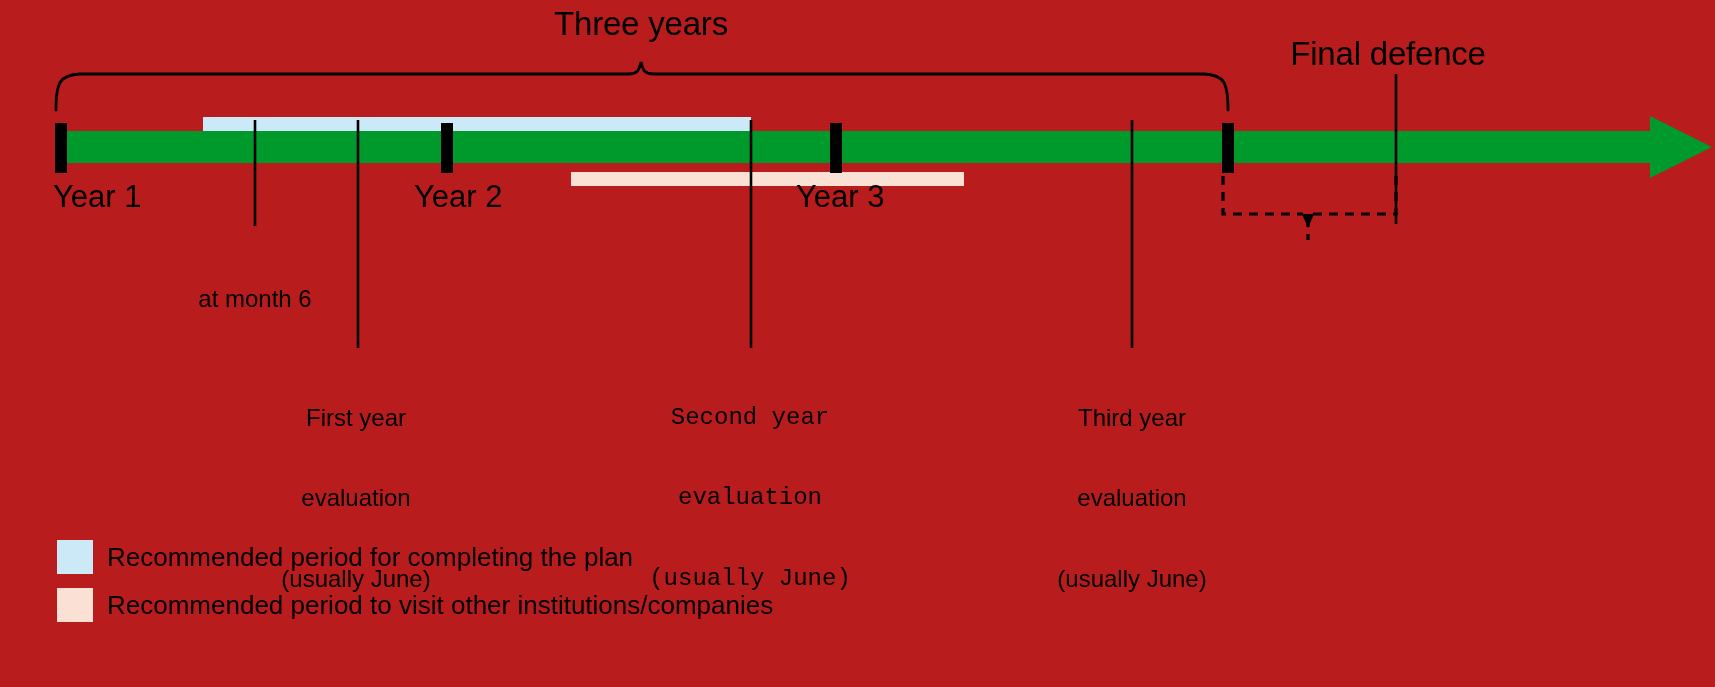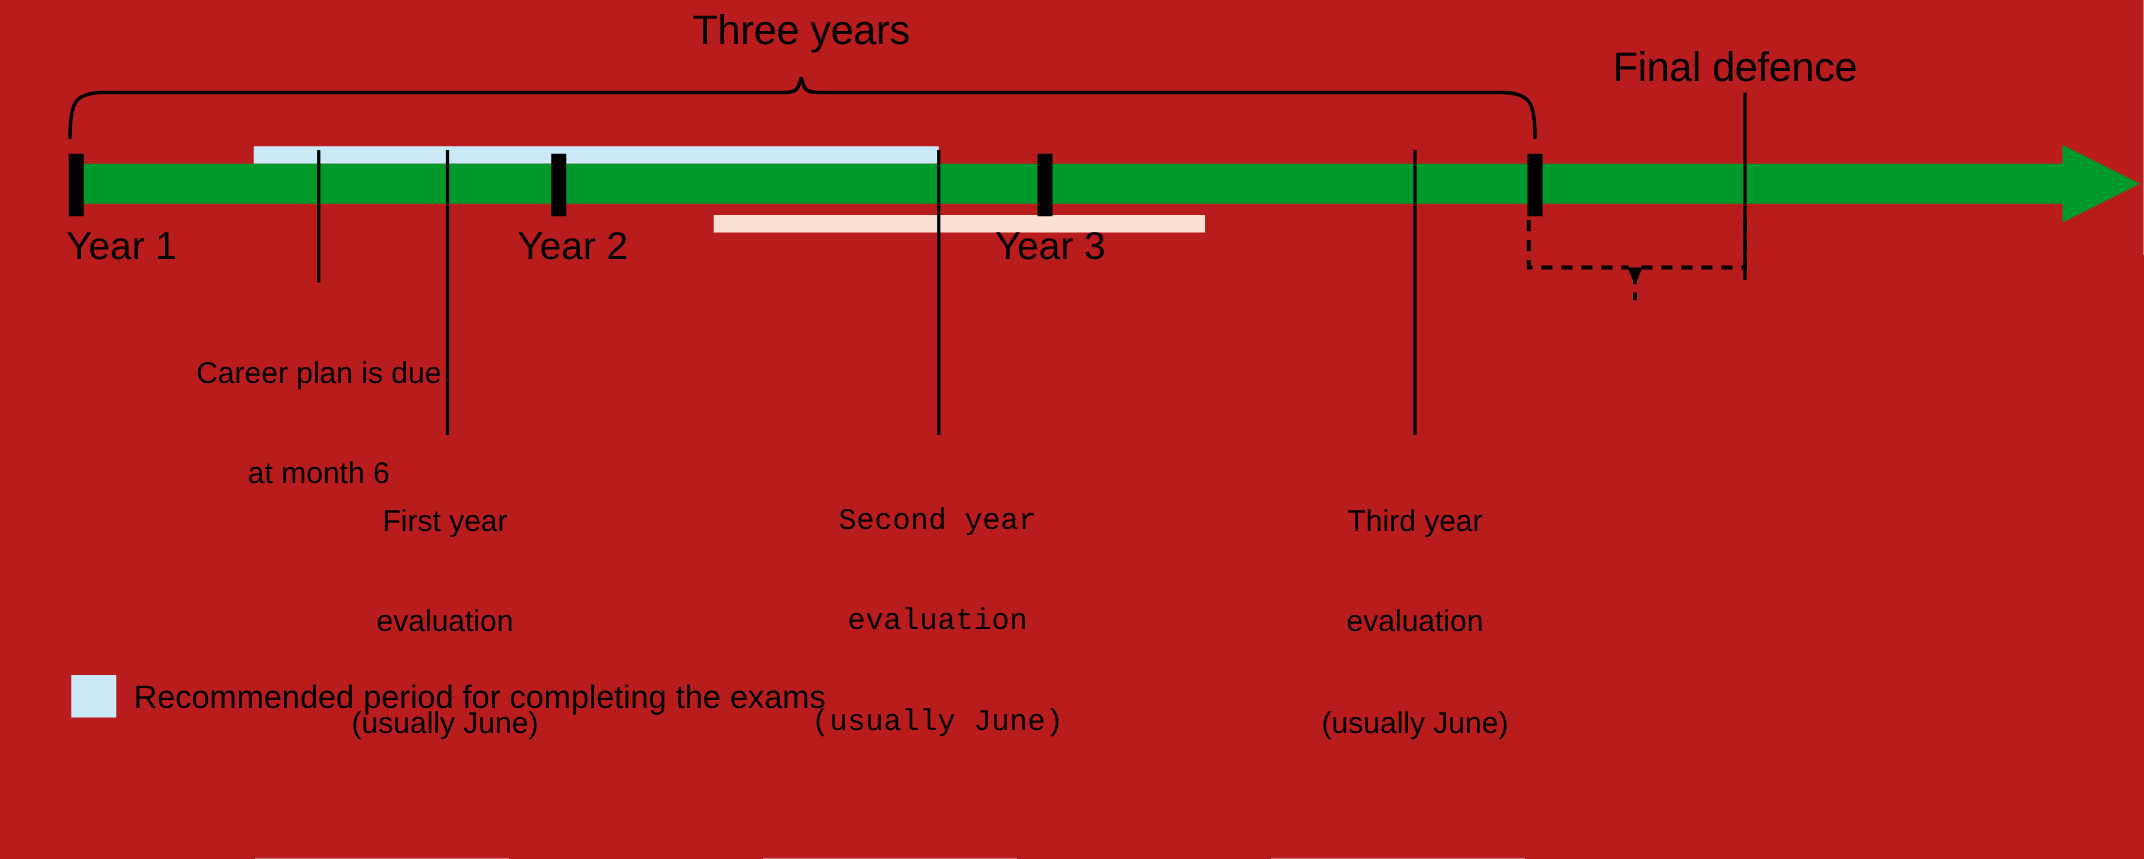--- a/index.html
+++ b/index.html
@@ -109,21 +109,20 @@
 
   <div class="lbl lbl-center heading" style="left:641px; top:6px;">Three years</div>
 
   <div class="lbl lbl-center heading" style="left:1388px; top:36px;">Final defence</div>
 
   <div class="lbl lbl-center yearlabel" style="left:53px; top:180px; transform:none;">Year 1</div>
   <div class="lbl lbl-center yearlabel" style="left:414px; top:180px; transform:none;">Year 2</div>
   <div class="lbl lbl-center yearlabel" style="left:796px; top:180px; transform:none;">Year 3</div>
 
   <div class="lbl lbl-center anno" style="left:255px; top:232px;">
-    <div>Career plan is due</div>
     <div>at month 6</div>
   </div>
 
   <div class="lbl lbl-center anno" style="left:356px; top:351px;">
     <div>First year</div>
     <div>evaluation</div>
     <div>(usually June)</div>
   </div>
 
   <div class="lbl lbl-center anno" style="left:750px; top:351px;font-family:Liberation Mono, monospace;">
@@ -134,17 +133,21 @@
 
   <div class="lbl lbl-center anno" style="left:1132px; top:351px;">
     <div>Third year</div>
     <div>evaluation</div>
     <div>(usually June)</div>
   </div>
 
 
   <div class="legend-row" style="left:57px; top:540px;">
     <span class="swatch" style="background:#cce9f8;"></span>
-    <span class="legend-text">Recommended period for completing the exams</span>
+    <span class="legend-text">Recommended period for completing the plan</span>
   </div>
 
+  <div class="legend-row" style="left:57px; top:588px;">
+    <span class="swatch" style="background:#fae1d3;"></span>
+    <span class="legend-text">Recommended period to visit other institutions/companies</span>
+  </div>
 
 </div>
 
 </body></html>

